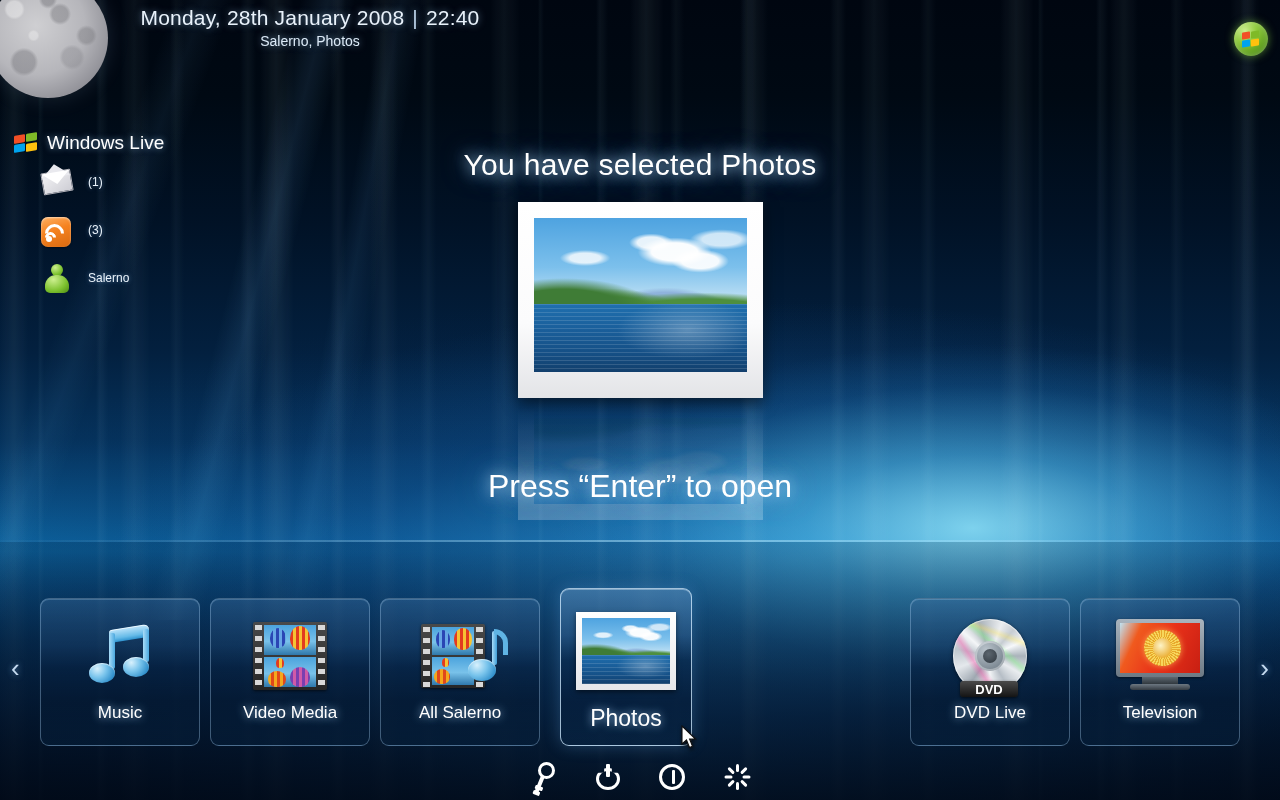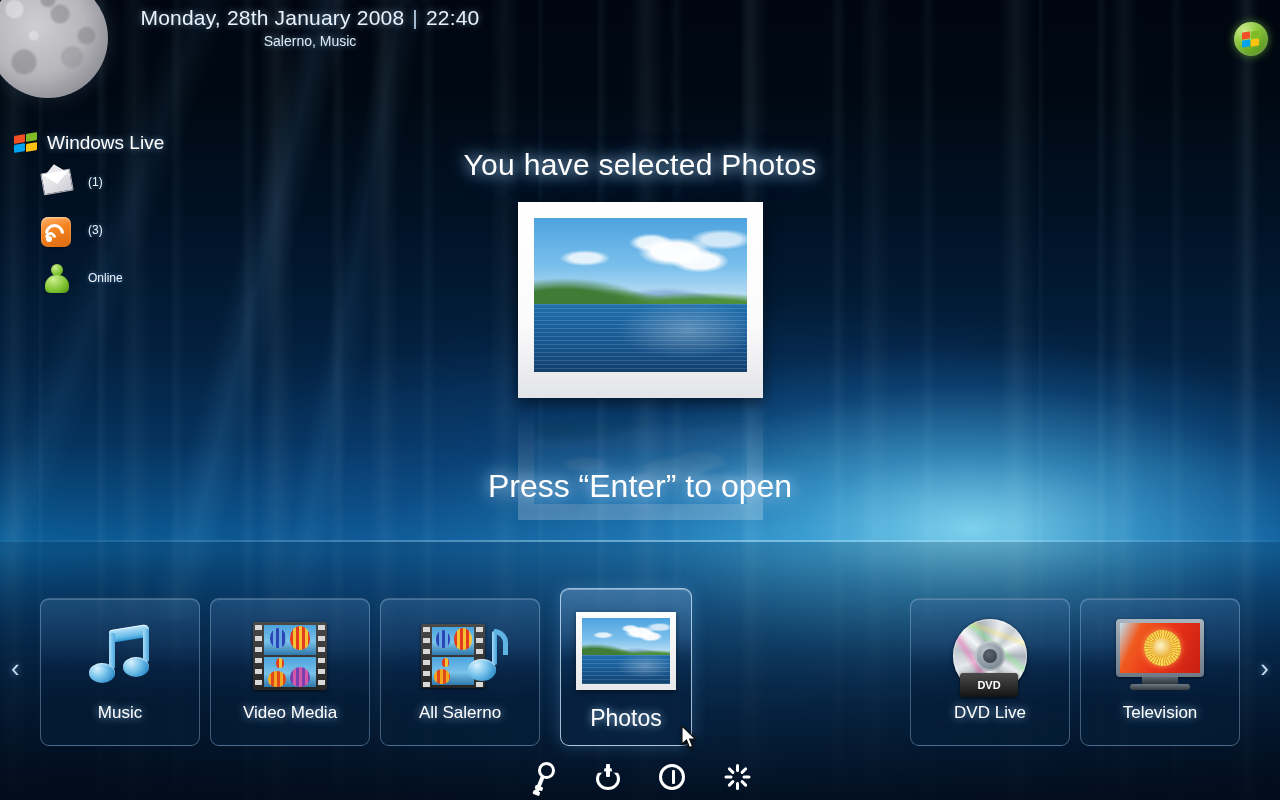--- a/index.html
+++ b/index.html
@@ -315,23 +315,23 @@
       linear-gradient(56deg, rgba(0,0,0,0) 28%, rgba(255,80,170,0.40) 34%, rgba(0,0,0,0) 40%),
       linear-gradient(40deg, rgba(0,0,0,0) 56%, rgba(120,255,120,0.34) 61%, rgba(0,0,0,0) 66%),
       linear-gradient(20deg, rgba(0,0,0,0) 70%, rgba(255,230,80,0.32) 75%, rgba(0,0,0,0) 80%);
   }
   .disc .hubring { position: absolute; left: 22px; top: 22px; width: 30px; height: 30px; border-radius: 50%;
     background: radial-gradient(circle at 36% 30%, #b9c3cb, #7e8a94 70%, #5d6770 100%);
     box-shadow: inset 0 0 0 2px rgba(255,255,255,0.35); }
   .disc .hole { position: absolute; left: 30px; top: 30px; width: 14px; height: 14px; border-radius: 50%;
     background: radial-gradient(circle at 40% 35%, #5c666f, #2f373e); }
   .disc .dvdlabel {
-    position: absolute; left: 7px; bottom: -4px; width: 58px; height: 24px;
+    position: absolute; left: 7px; bottom: -4px; width: 58px; height: 16px;
     background: linear-gradient(to bottom,#4a4a4a,#141414);
-    border-radius: 3px; color: #fff; font-size: 11px; font-weight: bold;
+    border-radius: 3px; color: #fff; font-size: 13px; font-weight: bold;
     display: flex; align-items: center; justify-content: center;
     box-shadow: 0 1px 3px rgba(0,0,0,0.6);
   }
   .smallnote { position: absolute; right: -6px; top: 2px; width: 34px; height: 46px; }
   .smallnote .s { position: absolute; left: 22px; top: 2px; width: 5px; height: 28px;
     background: linear-gradient(to right,#a9dcf8,#3f9ed8); border-radius: 2px; }
   .smallnote .f { position: absolute; left: 24px; top: 0px; width: 12px; height: 22px;
     border-right: 5px solid #5fb4e4; border-top: 5px solid #5fb4e4; border-radius: 0 14px 0 0; }
   .smallnote .hd { position: absolute; left: 2px; top: 25px; width: 24px; height: 19px; border-radius: 50%;
     background: radial-gradient(circle at 32% 28%, #d8f1fd, #79c4ec 42%, #2e8ecb 80%);
@@ -414,21 +414,21 @@
   <div id="beams"></div>
   <div id="horizon"></div>
   <div id="lowerdark"></div>
 
   <div id="moon"></div>
 
   <div id="datetime">
     <div class="line1">
       <span>Monday, 28th January 2008</span><span class="sep">|</span><span>22:40</span>
     </div>
-    <div class="line2">Salerno, Music</div>
+    <div class="line2">Salerno, Photos</div>
   </div>
 
   <div id="brand">
     <div class="orb">
       <span class="flag" style="width:19px;height:17px">
         <i style="left:0;top:1.6px;width:8.4px;height:6.8px;background:#f24f26;transform:skewY(-9deg)"></i>
         <i style="left:9.6px;top:0;width:8.4px;height:6.8px;background:#7fba27;transform:skewY(-9deg)"></i>
         <i style="left:0;top:9.4px;width:8.4px;height:6.8px;background:#00a3ee;transform:skewY(-9deg)"></i>
         <i style="left:9.6px;top:8.2px;width:8.4px;height:6.8px;background:#ffc20e;transform:skewY(-9deg)"></i>
       </span>
@@ -468,21 +468,21 @@
       <span class="val">(3)</span>
     </div>
 
     <div class="row">
       <span class="ic">
         <span class="person">
             <span class="h"></span>
             <span class="b"></span>
           </span>
       </span>
-      <span class="val">Online</span>
+      <span class="val">Salerno</span>
     </div>
   </div>
 
   <div id="title">You have selected Photos</div>
 
   <div id="photoReflect">
     <div class="inner">
         <div class="landscape"></div>
       </div>
   </div>

